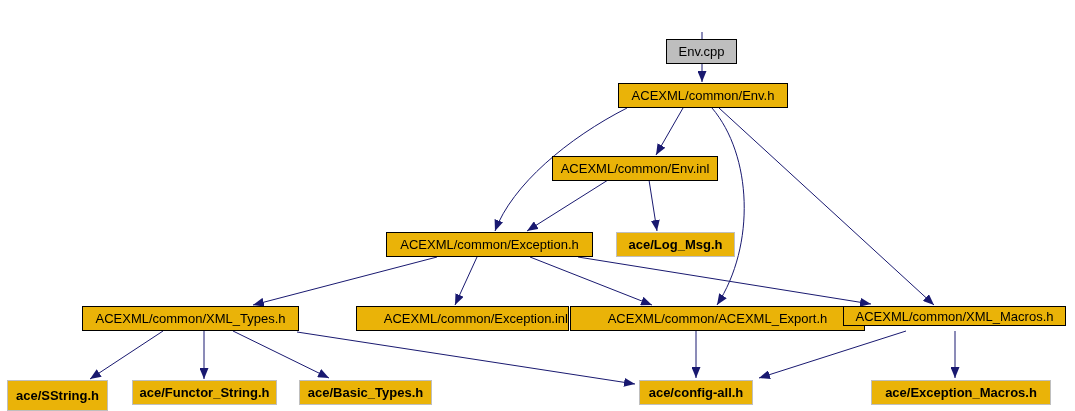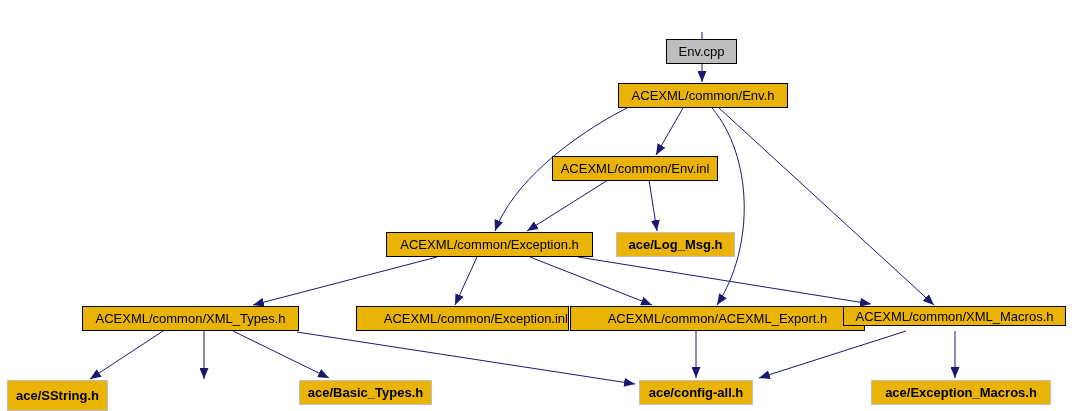--- a/index.html
+++ b/index.html
@@ -99,20 +99,23 @@
       </div>
       <div class="node internal" style="left: 570px; top: 306px; width: 295px; height: 25px;">
         <span>ACEXML/common/ACEXML_Export.h</span>
       </div>
       <div class="node internal" style="left: 843px; top: 306px; width: 223px; height: 20px;">
         <span>ACEXML/common/XML_Macros.h</span>
       </div>
       <div class="node external" style="left: 7px; top: 380px; width: 101px; height: 31px;">
         <span>ace/SString.h</span>
       </div>
+      <div class="node external" style="left: 132px; top: 380px; width: 145px; height: 25px;">
+        <span>ace/Functor_String.h</span>
+      </div>
       <div class="node external" style="left: 299px; top: 380px; width: 133px; height: 25px;">
         <span>ace/Basic_Types.h</span>
       </div>
       <div class="node external" style="left: 639px; top: 380px; width: 114px; height: 25px;">
         <span>ace/config-all.h</span>
       </div>
       <div class="node external" style="left: 871px; top: 380px; width: 180px; height: 25px;">
         <span>ace/Exception_Macros.h</span>
       </div>
     </div>

